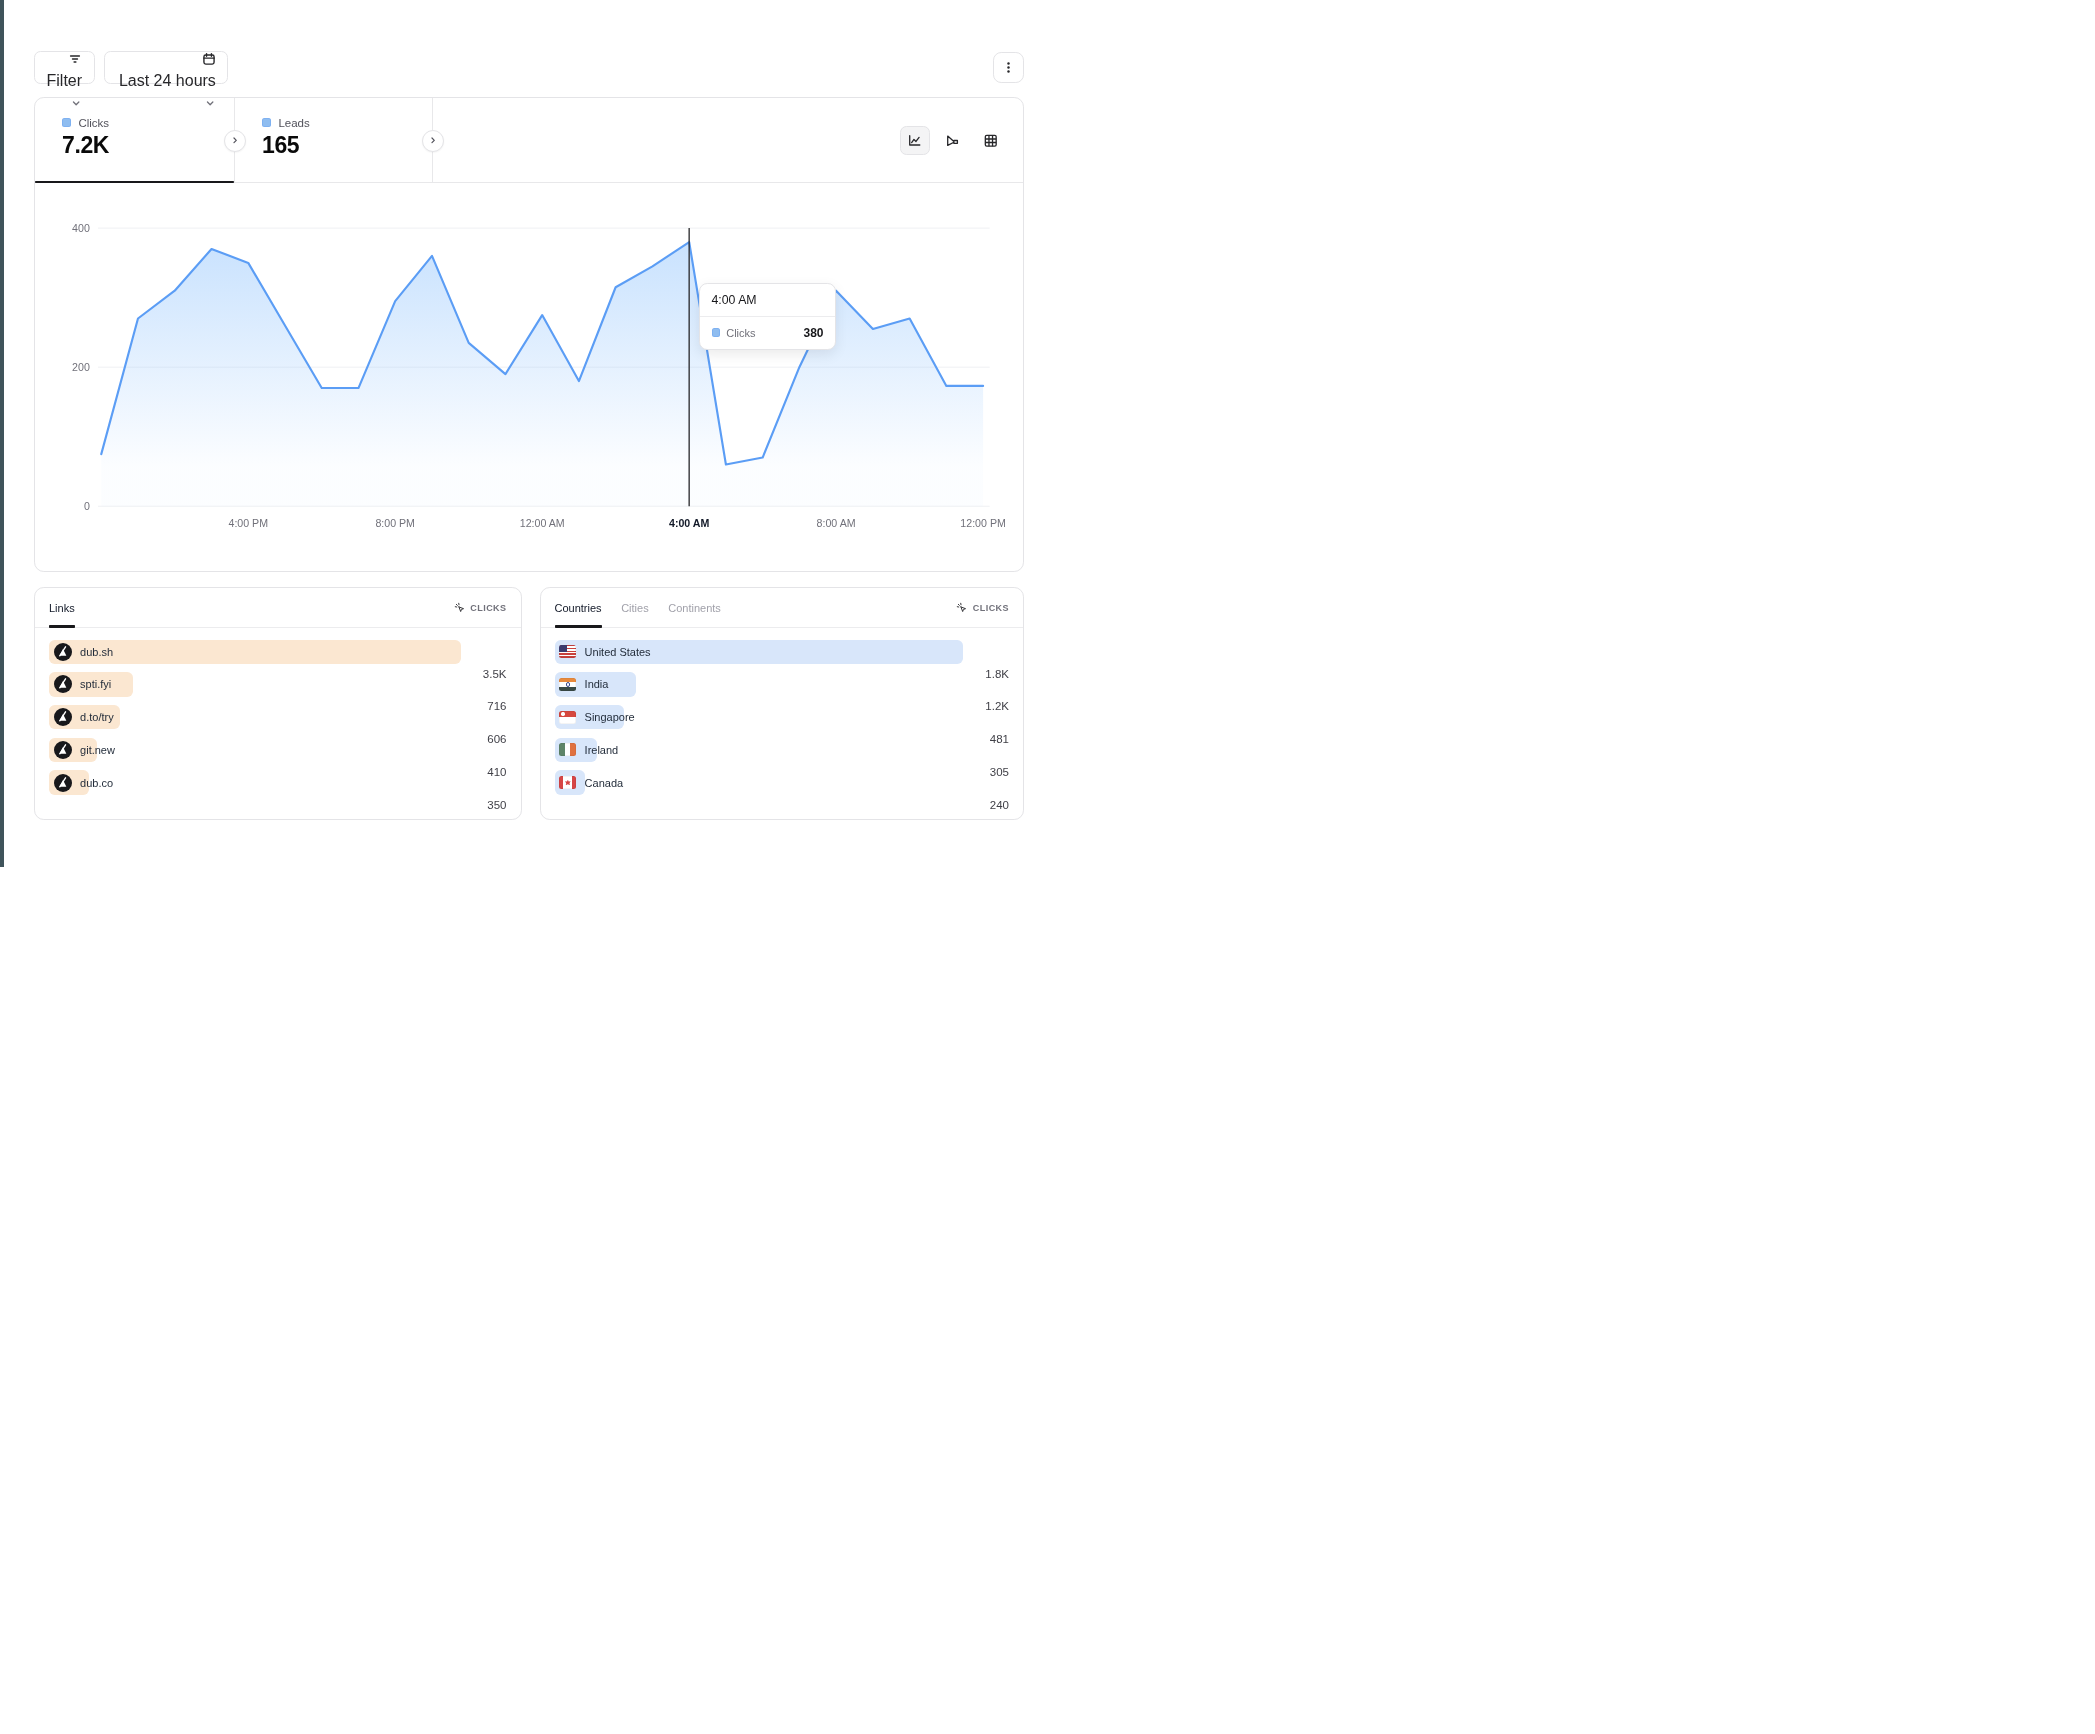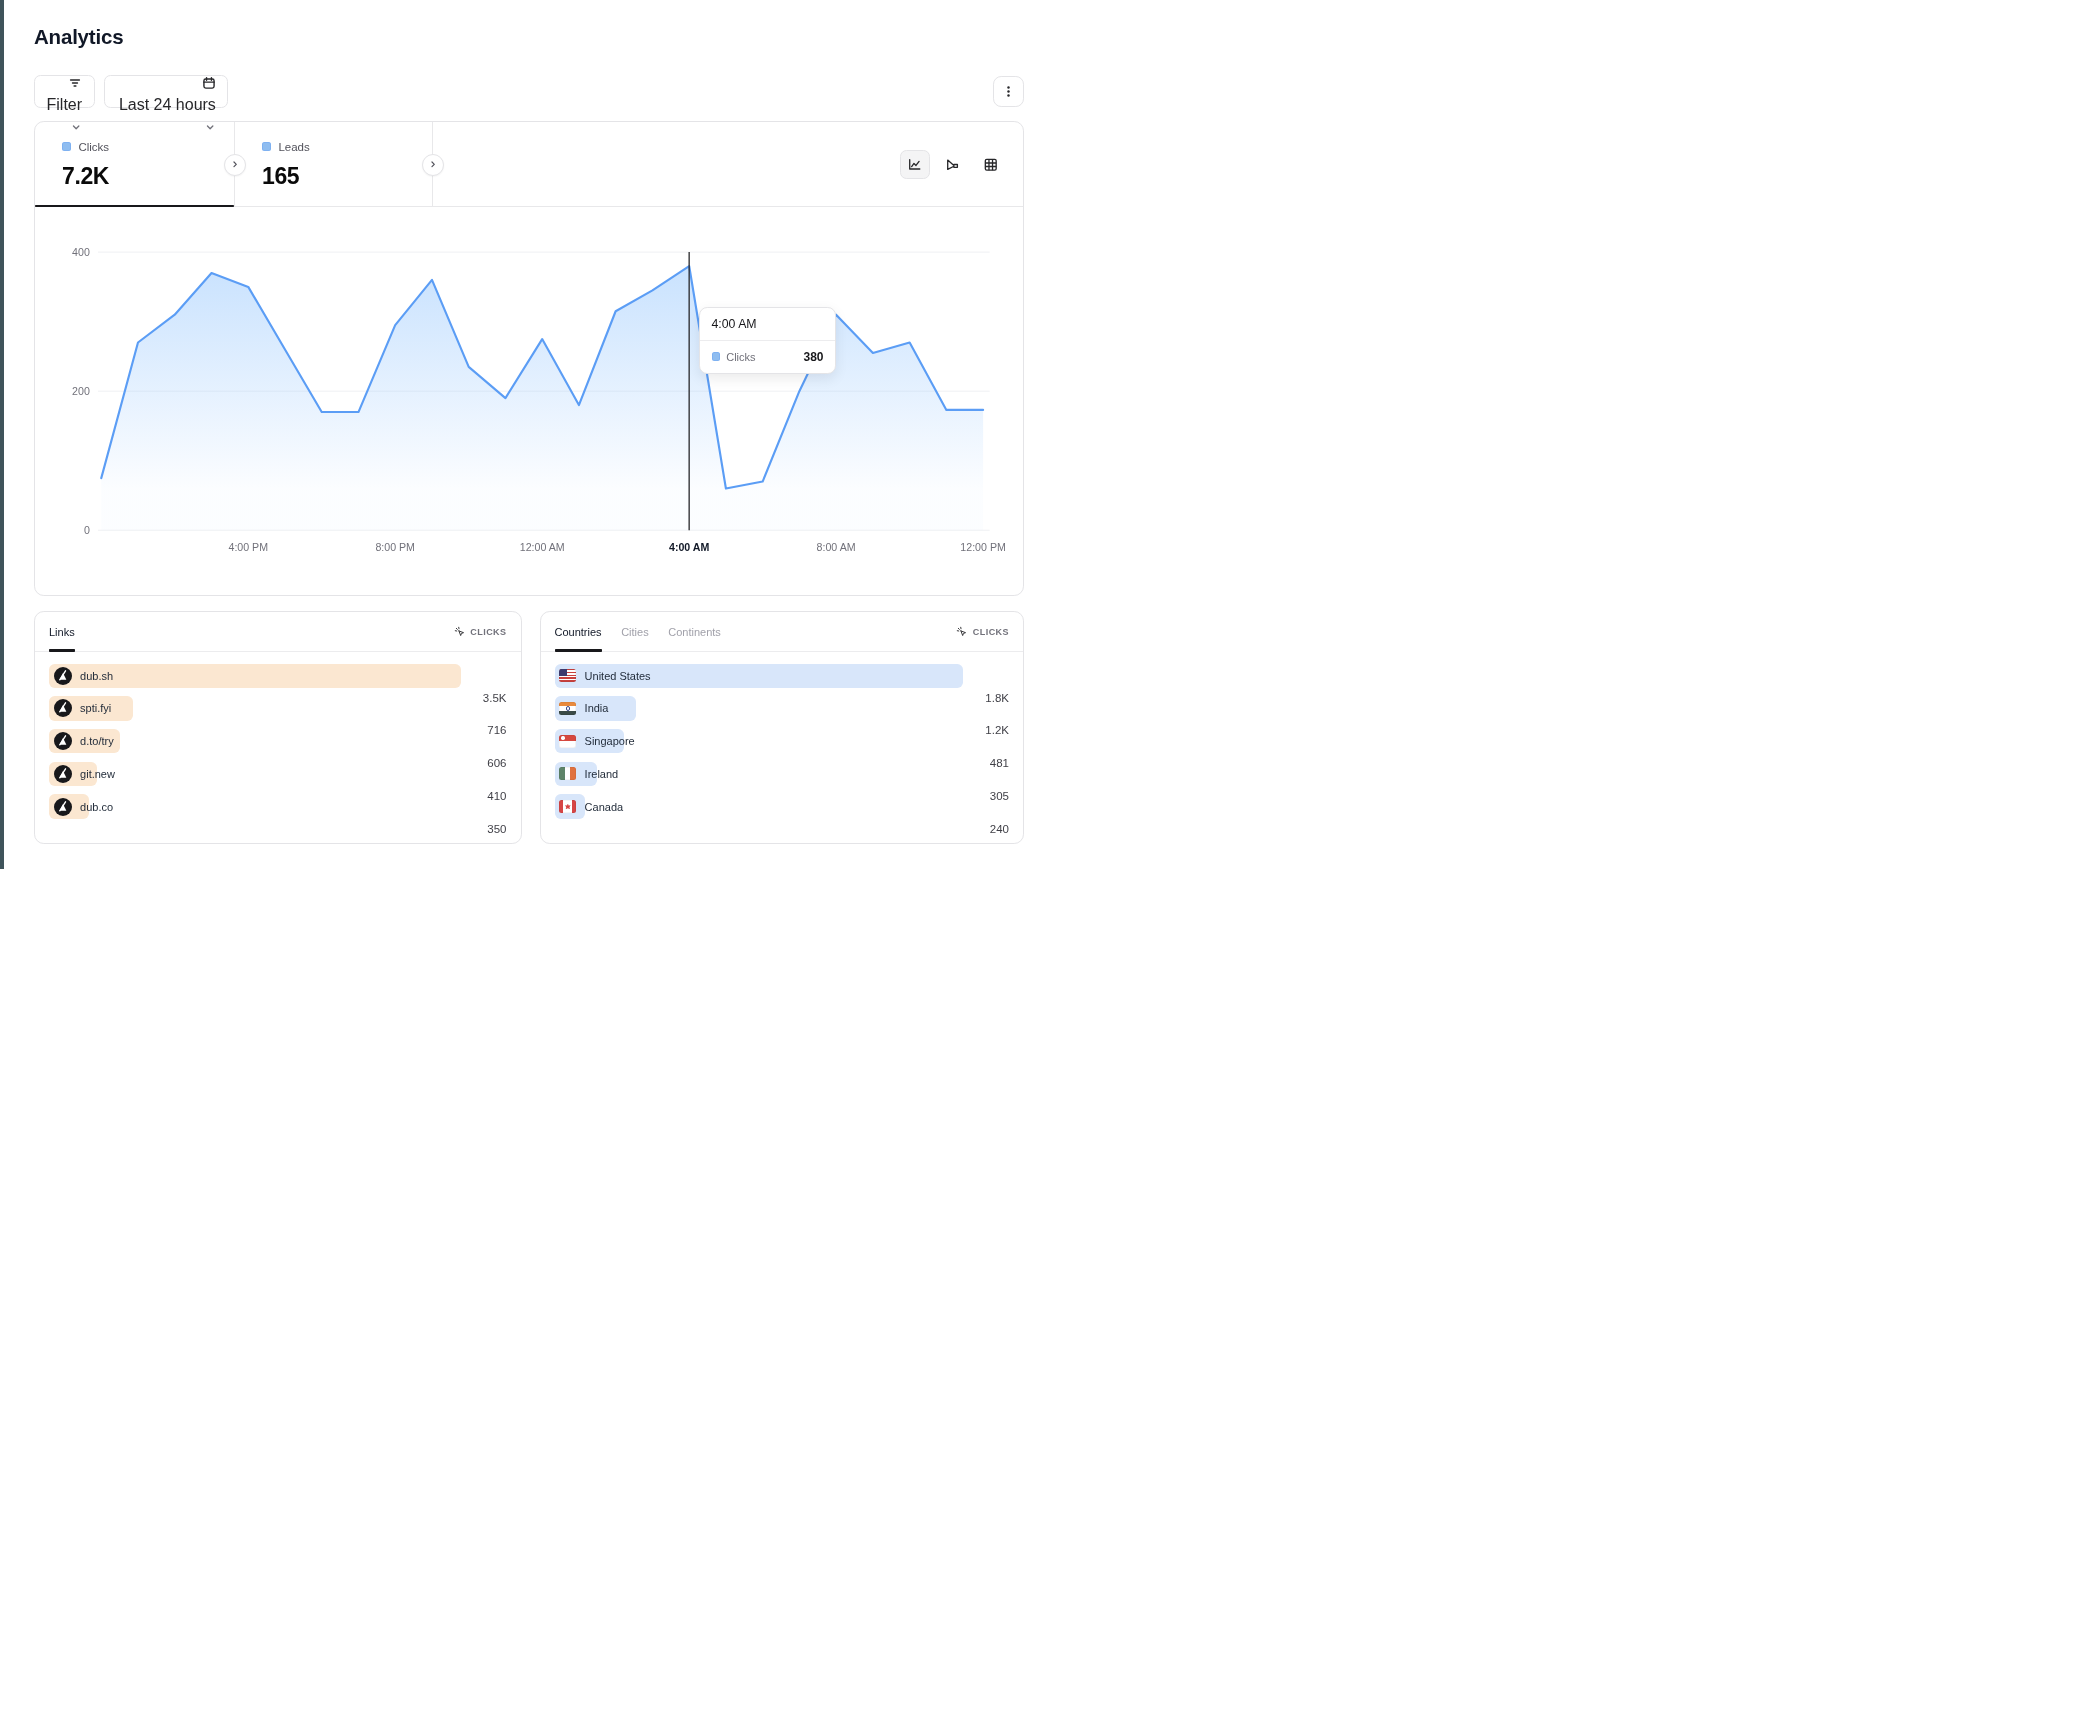--- a/index.html
+++ b/index.html
@@ -38,21 +38,21 @@
   .card {
     margin-top:13px;
     border:0.8px solid #e4e4e7; border-radius:9.8px; background:#fff;
     overflow:visible;
   }
   .tabs-row { position:relative; height:85px; border-bottom:0.8px solid #e8e8ea; display:flex; }
   .metric-tab { width:200px; padding:19px 0 0 27px; position:relative; cursor:pointer; }
   .metric-tab.b-r { border-right:0.8px solid #e8e8ea; }
   .metric-tab .lab-row { display:flex; align-items:center; gap:7.4px; font-size:11.5px; color:#52525b; }
   .sq { width:9px; height:9px; border-radius:2.5px; background:#8fbdf0; box-shadow:inset 0 0 0 0.8px rgba(59,130,246,.25); flex:0 0 auto; }
-  .metric-tab .val { margin-top:10px; font-size:23px; font-weight:700; color:#0a0a0a; letter-spacing:-0.4px; }
+  .metric-tab .val { margin-top:3px; font-size:23px; font-weight:700; color:#0a0a0a; letter-spacing:-0.4px; }
   .metric-tab .active-bar { position:absolute; left:0; right:0; bottom:-1.6px; height:2.5px; background:#18181b; border-radius:0.8px; }
   .hop {
     position:absolute; top:32px; width:22px; height:22px; border-radius:50%;
     background:#fff; border:0.8px solid #e4e4e7; box-shadow:0 0.8px 1.6px rgba(0,0,0,.05);
     display:flex; align-items:center; justify-content:center; color:#52525b; cursor:pointer; z-index:3;
   }
   .hop.h1 { left:200px; transform:translateX(-50%); }
   .hop.h2 { left:398px; transform:translateX(-50%); }
   .view-toggles { position:absolute; right:18px; top:28px; display:flex; align-items:center; gap:8.2px; }
   .vt-btn {
@@ -114,21 +114,20 @@
     clip-path:polygon(50% 0,64% 32%,100% 28%,78% 62%,88% 100%,50% 82%,12% 100%,22% 62%,0 28%,36% 32%); }
   .dub-logo { flex:0 0 auto; display:inline-flex; }
 </style>
 </head>
 <body>
 
 <div class="edge-strip"></div>
 
 <div class="container">
 
-  <h1 class="page-title">Analytics</h1>
 
   <div class="toolbar">
     <button class="btn">
       <span class="icon">
         <svg width="14" height="14" viewBox="0 0 16 16" fill="none" stroke="currentColor" stroke-width="1.7" stroke-linecap="round">
           <path d="M3 4.5h10M5.2 8h5.6M7 11.5h2"></path>
         </svg>
       </span>
       <span>Filter</span>
       <span class="icon dim">

